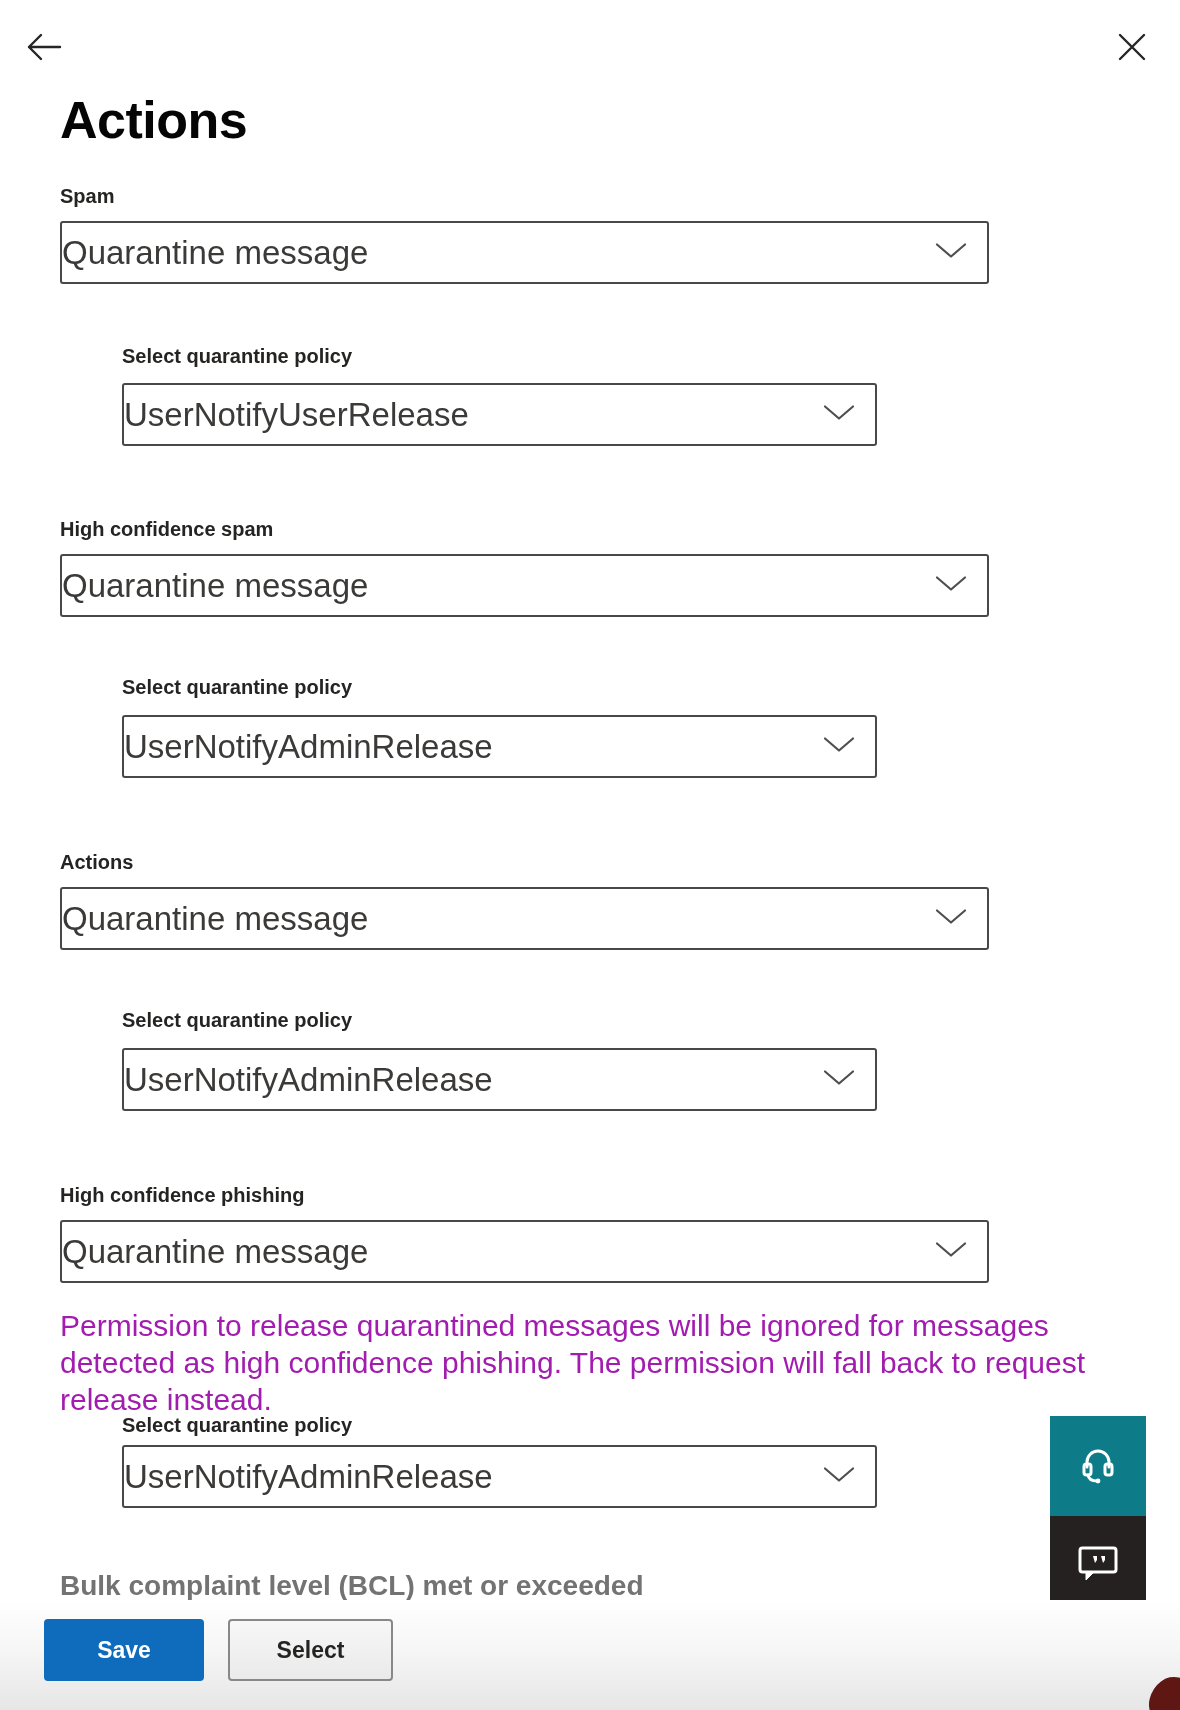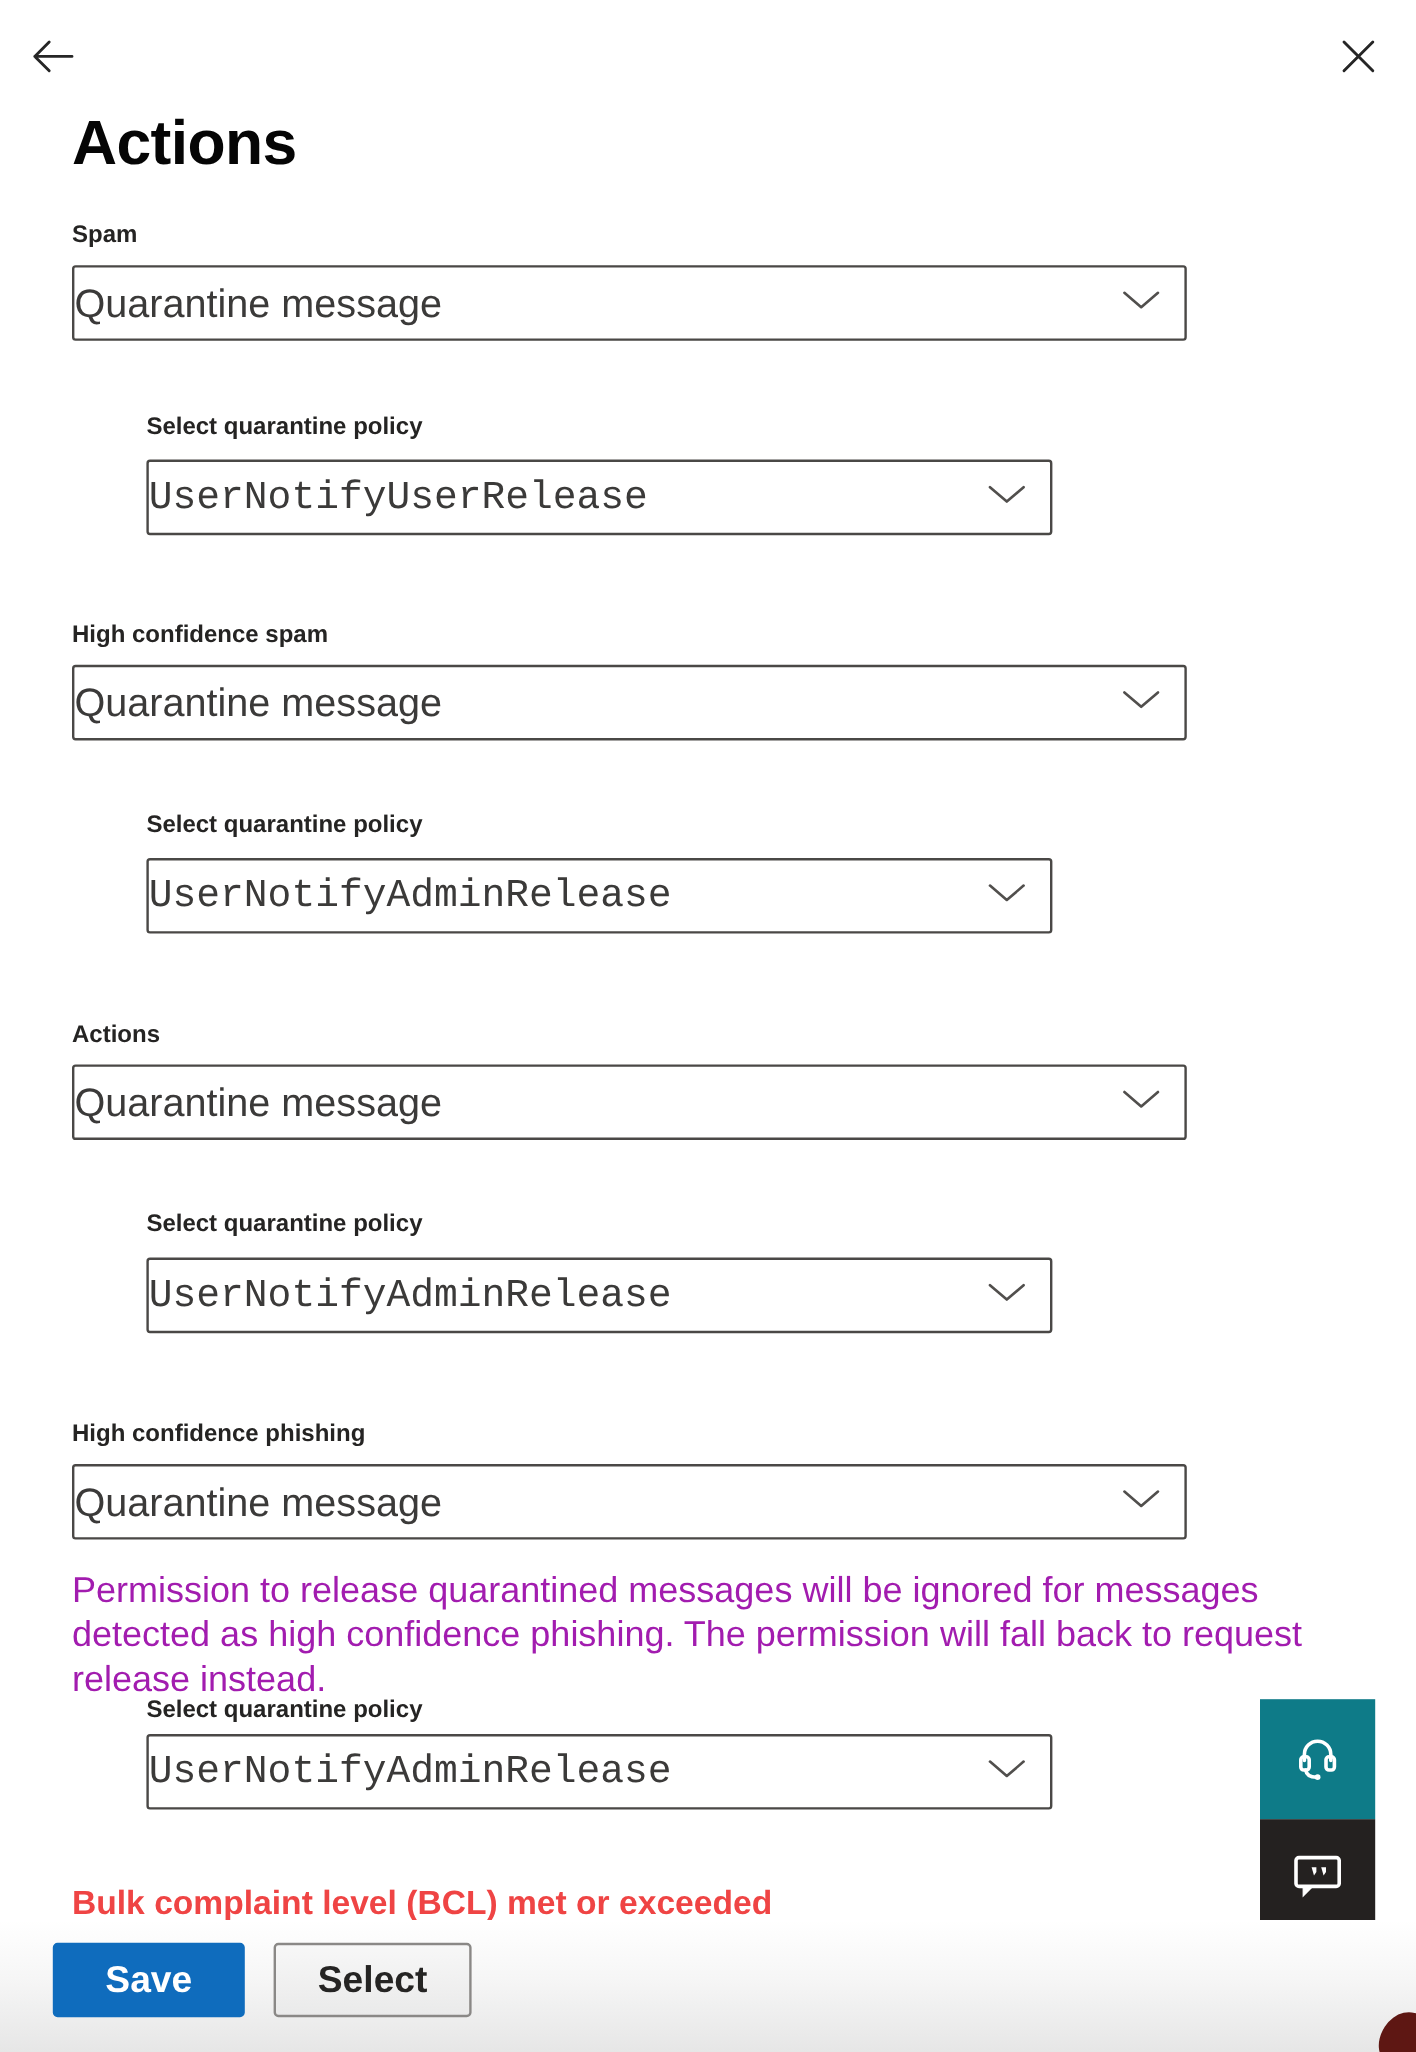--- a/index.html
+++ b/index.html
@@ -33,48 +33,48 @@
   .lbl.sub{left:122px;}
 
   
   .combo{
     position:absolute;height:63px;background:#ffffff;
     border:2px solid #4a4846;border-radius:3px;
     display:flex;align-items:center;box-sizing:border-box;
     padding-right:60px;cursor:pointer;
   }
   .combo.main{left:60px;width:929px;}
-  .combo.sub{left:122px;width:755px;font-family:Liberation Mono, monospace;}
+  .combo.sub{left:122px;width:755px;}
   .combo .val{
     font-size:33px;color:#3b3a39;font-weight:400;white-space:nowrap;
     overflow:hidden;text-overflow:ellipsis;
   }
   .combo .chev{position:absolute;right:20px;top:50%;transform:translateY(-50%);}
 
   
   .note{
     left:60px;top:1307px;width:1068px;font-size:30px;line-height:37px;
     color:#a21caf;font-weight:400;
   }
 
   
   .bcl{
-    left:60px;top:1570px;font-size:28px;font-weight:600;color:#ef4444;
+    left:60px;top:1570px;font-size:28px;font-weight:600;color:#737373;
     white-space:nowrap;
   }
 
   
   .footer{
     left:0;top:1600px;width:1180px;height:110px;
     background:linear-gradient(180deg,#ffffff 0%,#f6f6f6 45%,#e6e6e6 100%);
   }
   .btn{
     position:absolute;top:19px;height:62px;border-radius:4px;
     font-family:"Liberation Sans", sans-serif;
-    font-size:31px;font-weight:600;cursor:pointer;
+    font-size:23px;font-weight:600;cursor:pointer;
     display:flex;align-items:center;justify-content:center;
   }
   #save-btn{left:44px;width:160px;background:#0f6cbd;border:2px solid #0f6cbd;color:#ffffff;box-sizing:border-box;}
   #cancel-btn{left:228px;width:165px;background:linear-gradient(#f7f7f7,#eaeaea);border:2px solid #8a8886;color:#252423;box-sizing:border-box;}
 
   
   .help-btn{
     left:1050px;top:1416px;width:96px;height:100px;background:#0e7b88;
     border:none;cursor:pointer;display:flex;align-items:center;justify-content:center;
   }

